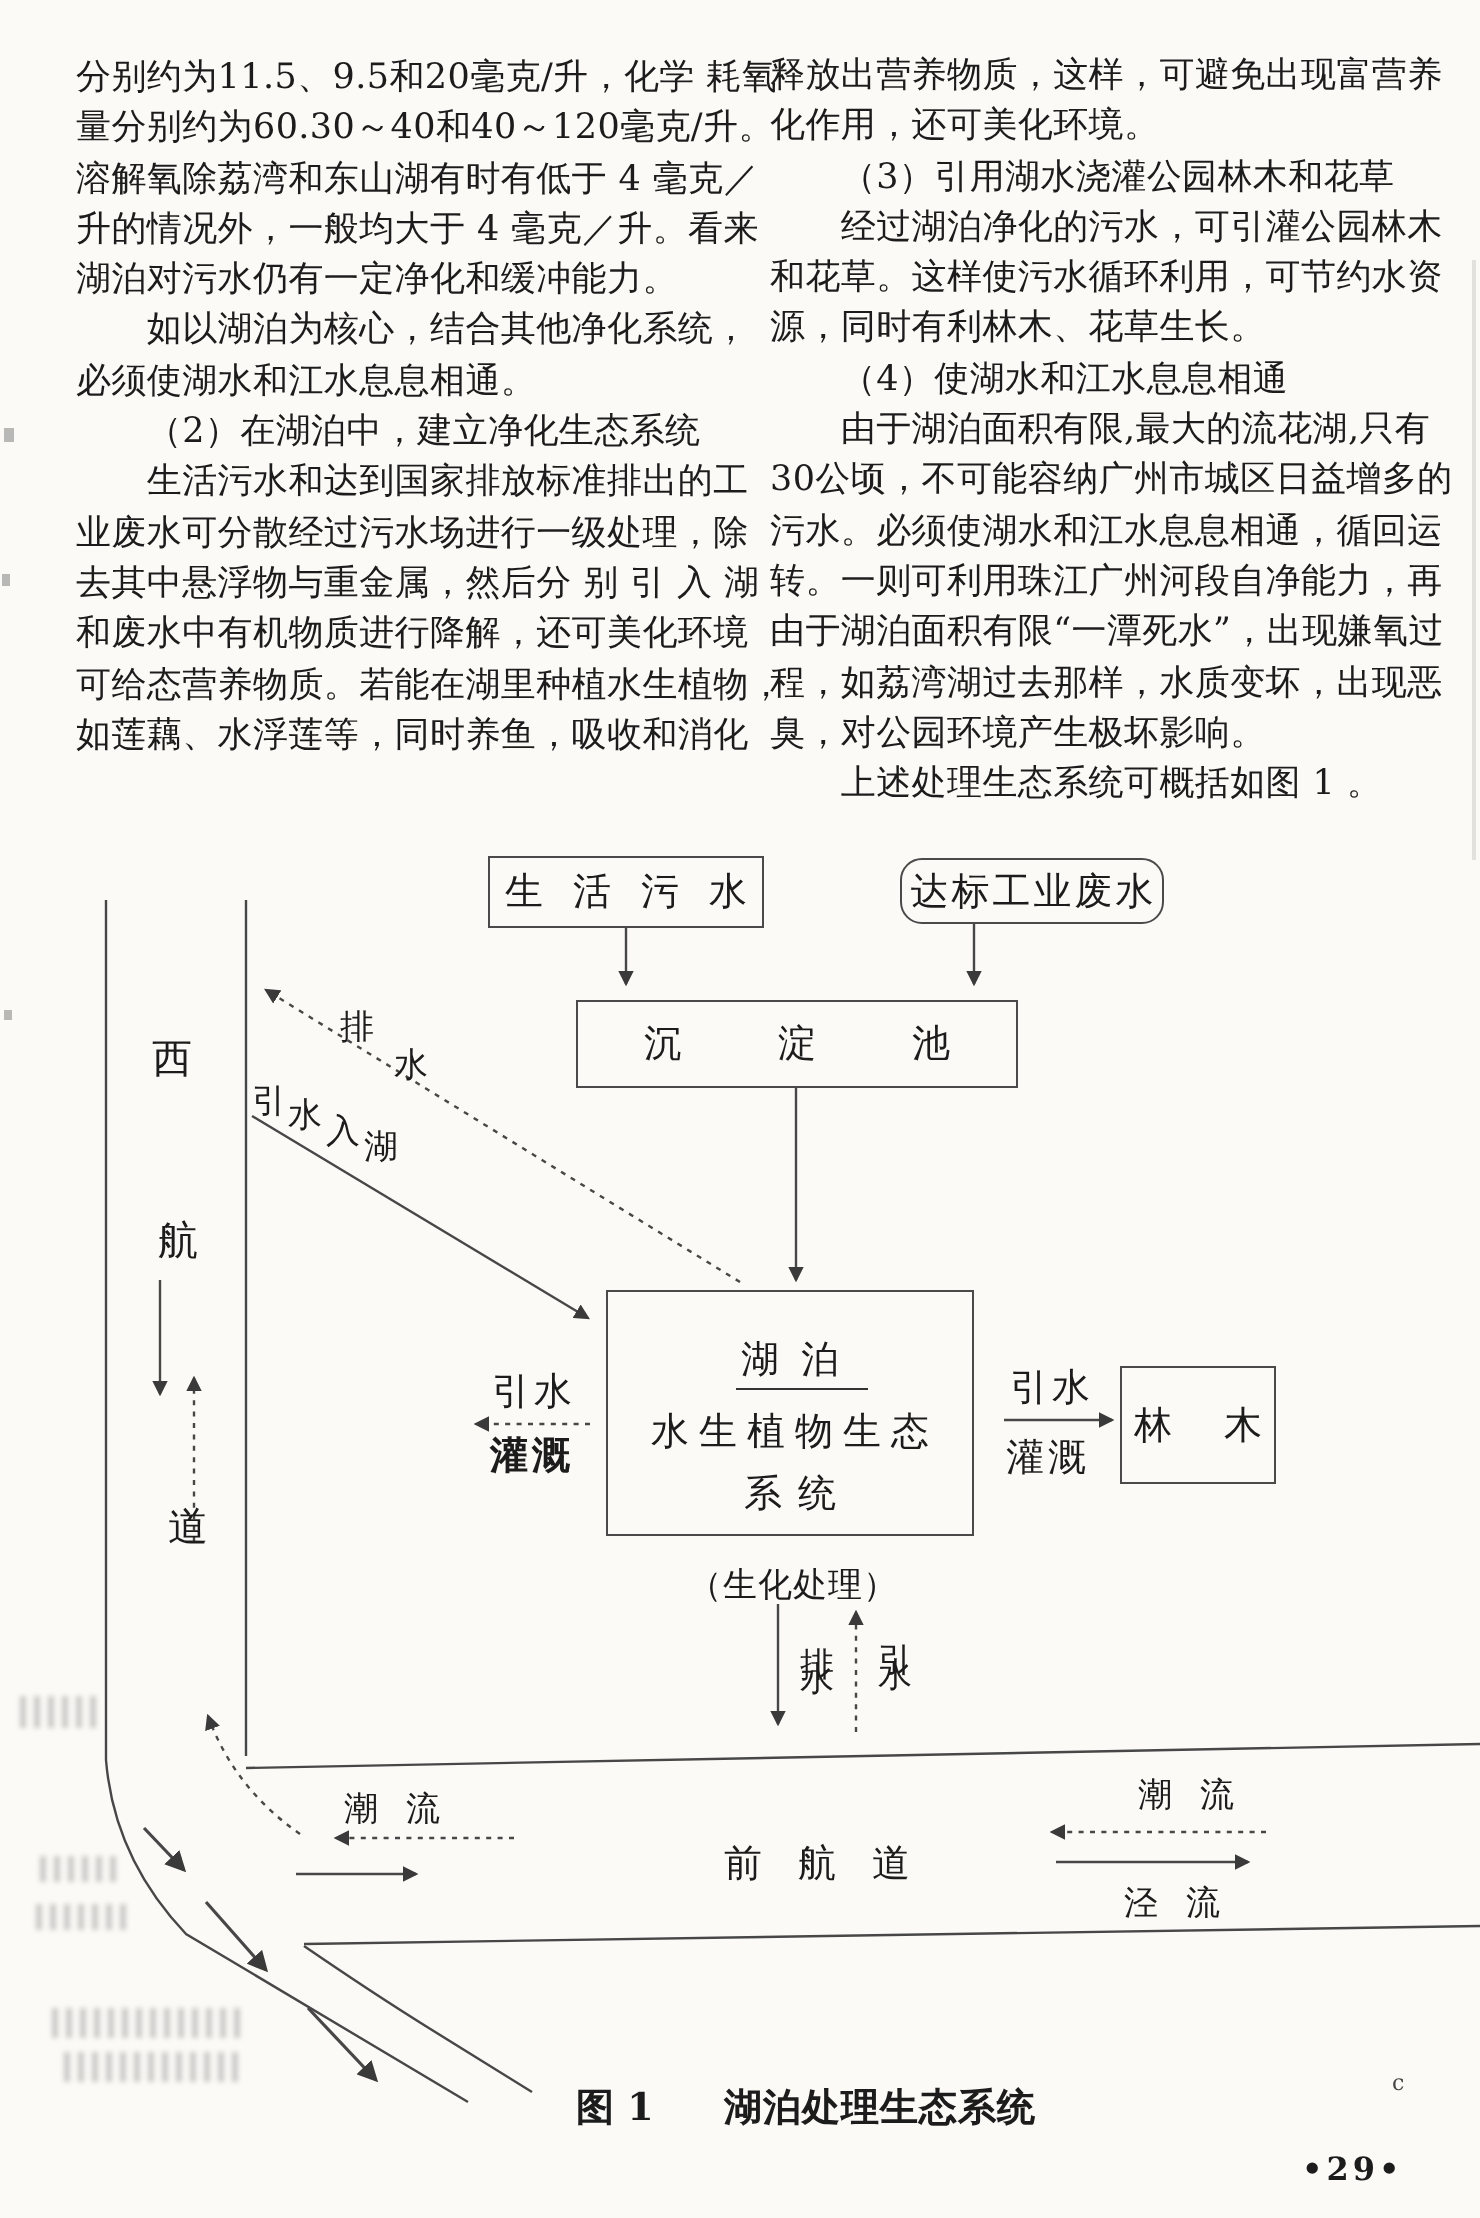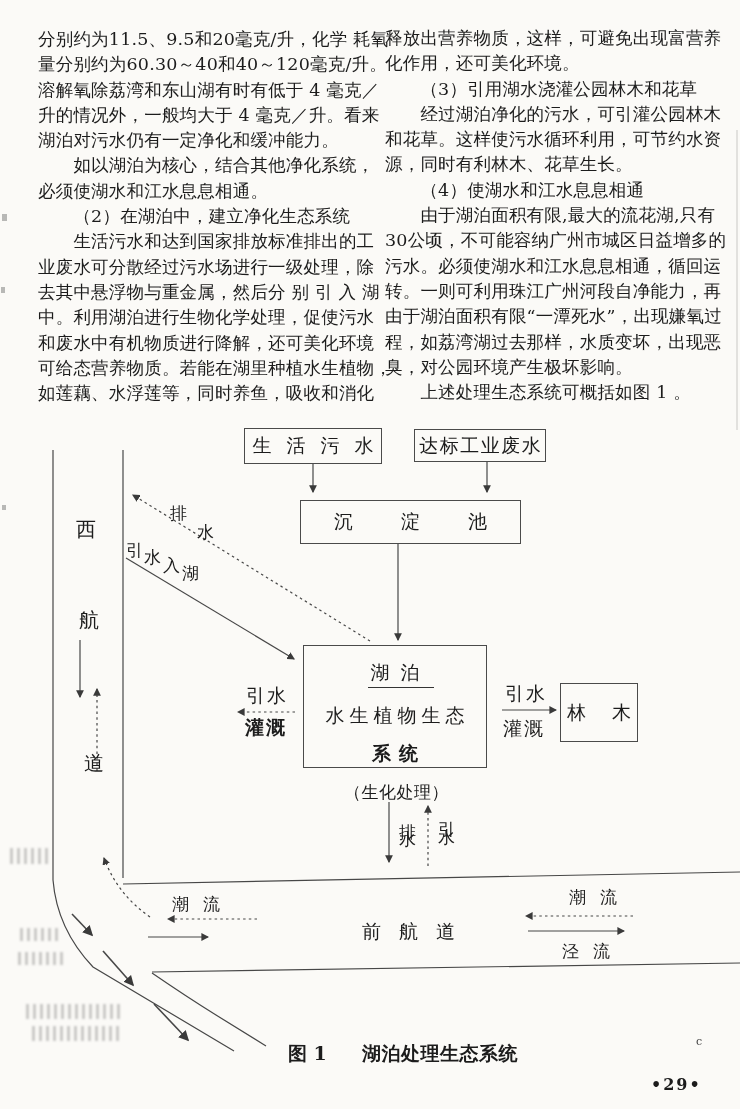--- a/index.html
+++ b/index.html
@@ -16,28 +16,28 @@
   #right-col{left:385px;top:26px;width:332px;}
   
   .dbox{
     position:absolute;border:1.6px solid #4a4a4a;
     display:flex;align-items:center;justify-content:center;
     font-size:19px;background:transparent;
   }
   .bl{white-space:nowrap;}
   #box-domestic{left:244px;top:428px;width:136px;height:34px;}
   #box-domestic .bl{letter-spacing:15px;margin-right:-15px;}
-  #box-industrial{left:414px;top:429px;width:130px;height:31px;}
+  #box-industrial{left:450px;top:429px;width:130px;height:31px;border-radius:11px;}
   #box-industrial .bl{letter-spacing:1.5px;margin-right:-1.5px;}
-  #box-sediment{left:300px;top:500px;width:219px;height:42px;}
+  #box-sediment{left:288px;top:500px;width:219px;height:42px;}
   #box-sediment .bl{letter-spacing:48px;margin-right:-48px;}
-  #box-lake{left:303px;top:645px;width:184px;height:123px;flex-direction:column;justify-content:space-between;padding-top:14px;box-sizing:border-box;}
+  #box-lake{left:303px;top:645px;width:184px;height:123px;flex-direction:column;justify-content:center;padding-top:14px;box-sizing:border-box;}
   #lake-title{letter-spacing:11px;margin-right:-11px;border-bottom:1.6px solid #333;padding:0 3px 1px 3px;}
   #lake-line2{letter-spacing:5px;margin-right:-5px;margin-top:8px;}
-  #lake-line3{letter-spacing:8px;margin-right:-8px;margin-top:5px;font-weight:bold;}
+  #lake-line3{letter-spacing:8px;margin-right:-8px;margin-top:5px;}
   #box-flowers{left:152px;top:685px;width:77px;height:58px;}
   #box-flowers .bl{letter-spacing:19px;margin-right:-19px;}
   #box-trees{left:560px;top:683px;width:76px;height:57px;}
   #box-trees .bl{letter-spacing:26px;margin-right:-26px;}
   
   .lbl{position:absolute;font-size:19px;white-space:nowrap;}
   .dchar{position:absolute;font-size:17px;}
   .vert{position:absolute;writing-mode:vertical-rl;font-size:17px;letter-spacing:7px;}
   #lbl-intake-left{left:246px;top:683px;letter-spacing:2px;}
   #lbl-irrigate-left{left:245px;top:715px;letter-spacing:2px;font-weight:700;}
@@ -72,21 +72,20 @@
       <div class="tline">量分别约为60.30～40和40～120毫克/升。</div>
       <div class="tline">溶解氧除荔湾和东山湖有时有低于 4 毫克／</div>
       <div class="tline">升的情况外，一般均大于 4 毫克／升。看来</div>
       <div class="tline">湖泊对污水仍有一定净化和缓冲能力。</div>
       <div class="tline">　　如以湖泊为核心，结合其他净化系统，</div>
       <div class="tline">必须使湖水和江水息息相通。</div>
       <div class="tline">　　（2）在湖泊中，建立净化生态系统</div>
       <div class="tline">　　生活污水和达到国家排放标准排出的工</div>
       <div class="tline">业废水可分散经过污水场进行一级处理，除</div>
       <div class="tline">去其中悬浮物与重金属，然后分 别 引 入 湖</div>
-      <div class="tline">中。利用湖泊进行生物化学处理，促使污水</div>
       <div class="tline">和废水中有机物质进行降解，还可美化环境</div>
       <div class="tline">可给态营养物质。若能在湖里种植水生植物，</div>
       <div class="tline">如莲藕、水浮莲等，同时养鱼，吸收和消化</div>
     </div>
   <div id="right-col" class="col">
 
   <div class="tline">释放出营养物质，这样，可避免出现富营养</div>
       <div class="tline">化作用，还可美化环境。</div>
       <div class="tline">　　（3）引用湖水浇灌公园林木和花草</div>
       <div class="tline">　　经过湖泊净化的污水，可引灌公园林木</div>

